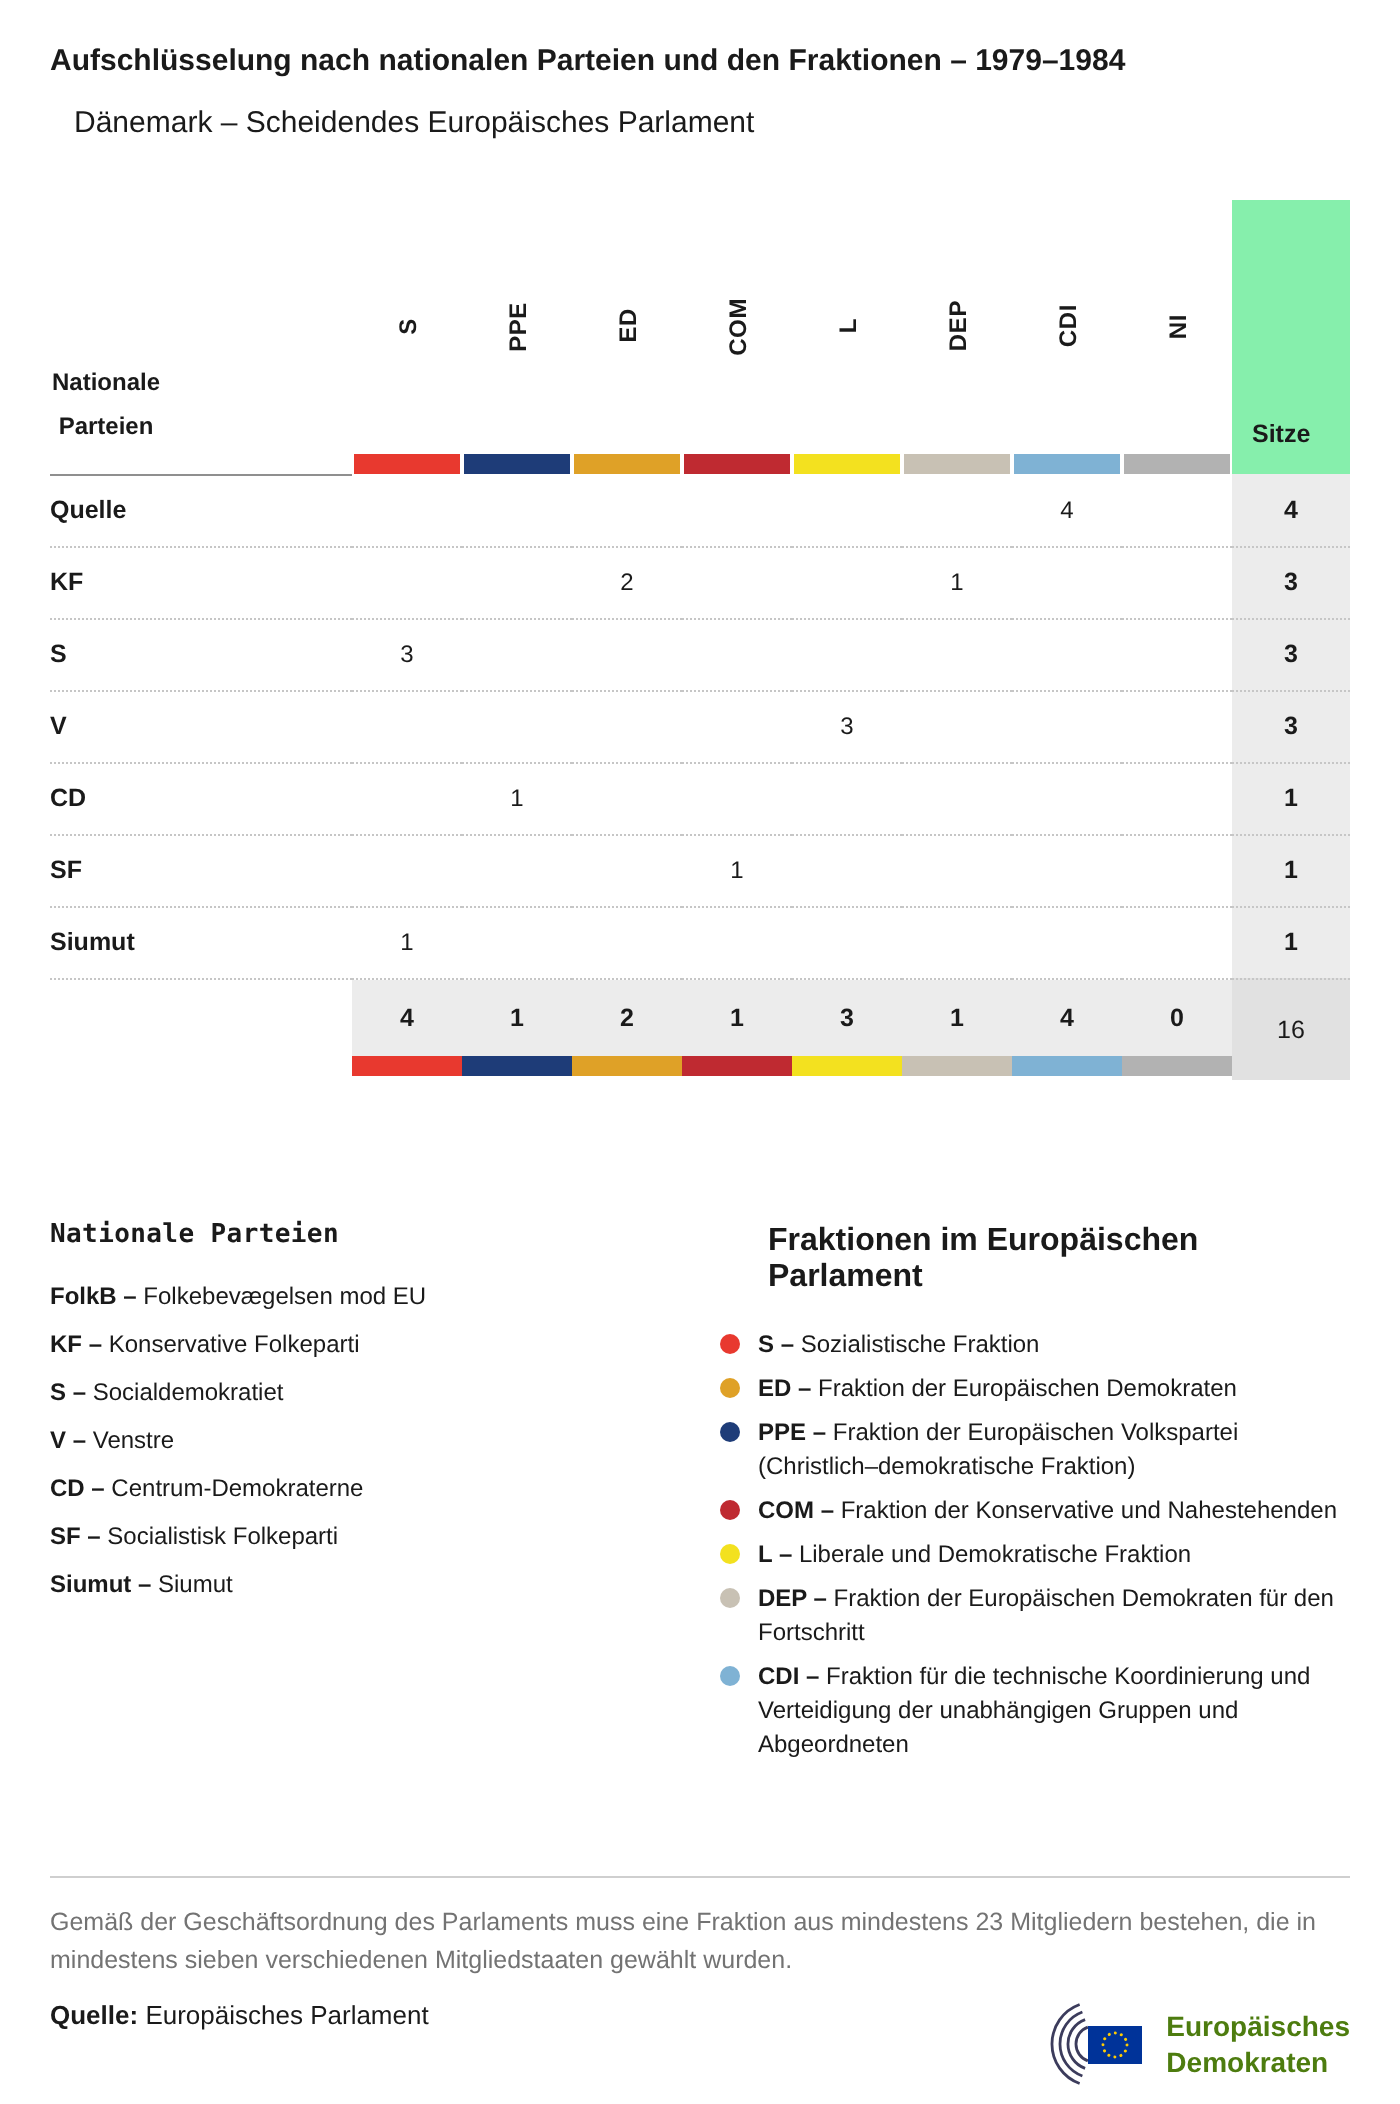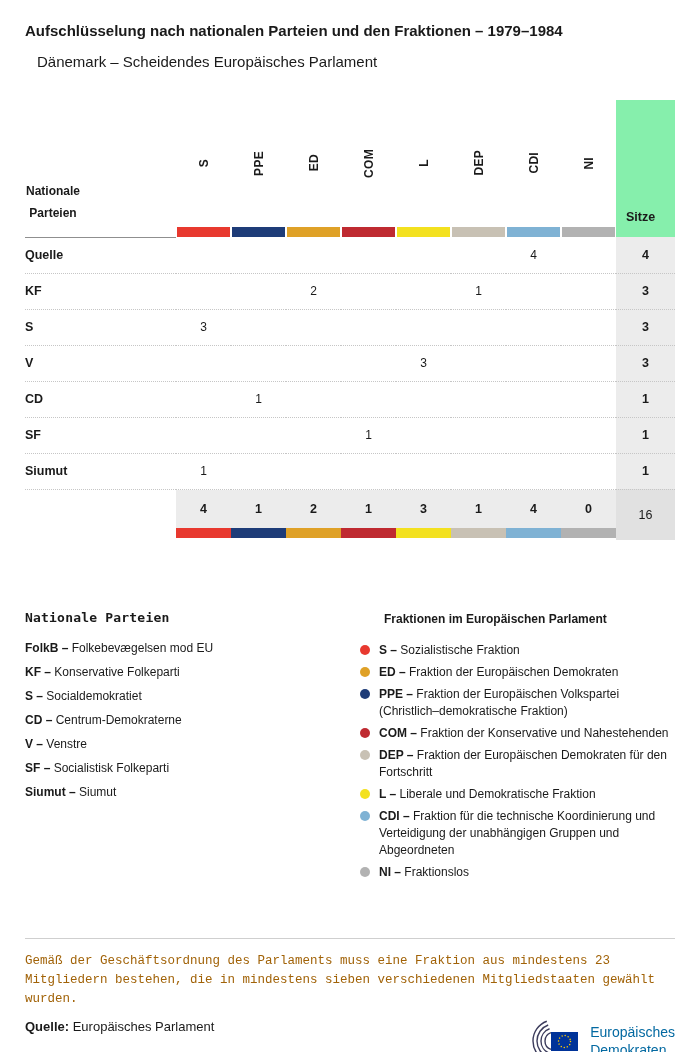--- a/index.html
+++ b/index.html
@@ -42,33 +42,33 @@
 
   
   .legend-row { display:flex; margin-top:70px; }
   .legend-left { width:335px; flex:none; }
   .legend-left h3 { font-family:"DejaVu Sans Mono", monospace; font-size:13px; font-weight:bold;
                     margin:0 0 16px 0; letter-spacing:0.2px; }
   .litem { font-size:12px; margin-bottom:10px; }
   .litem b { font-weight:bold; }
 
   .legend-right { flex:1; }
-  .legend-right h3 { font-size:12px; font-weight:bold; margin:2px 0 16px 0;padding-left:24px; }
+  .legend-right h3 { font-size:16px; font-weight:bold; margin:2px 0 16px 0;padding-left:24px; }
   .fitem { display:flex; margin-bottom:5px; font-size:12px; line-height:17px; }
   .dot { width:10px; height:10px; border-radius:50%; margin:3px 9px 0 0; flex:none; }
   .ftext b { font-weight:bold; }
 
   
   .divider { border-top:1px solid #cfcfcf; margin-top:52px; }
-  .footnote { font-size:12.5px; line-height:19px; margin-top:13px; color:#a16207;font-family:Liberation Mono, monospace; }
+  .footnote { font-size:12.5px; line-height:19px; margin-top:13px; color:#737373; }
   .bottom { display:flex; justify-content:space-between; align-items:flex-start; margin-top:10px; }
   .source { font-size:13px; }
   .source b { font-weight:bold; }
   .logo { display:flex; align-items:center; }
-  .logo-text { font-size:14px; font-weight:normal; color:#0369a1; line-height:1.25; margin-left:8px; }
+  .logo-text { font-size:14px; font-weight:bold; color:#4d7c0f; line-height:1.25; margin-left:8px; }
 </style>
 </head>
 <body>
 
 <div class="page">
 
   <h1 class="title">Aufschlüsselung nach nationalen Parteien und den Fraktionen – 1979–1984</h1>
   <div class="subtitle">Dänemark – Scheidendes Europäisches Parlament</div>
 
   <table class="grid">
@@ -286,22 +286,22 @@
     </tfoot>
   </table>
 
   <div class="legend-row">
     <div class="legend-left">
       <h3>Nationale Parteien</h3>
       <div id="left-items">
           <div class="litem"><b>FolkB –</b><span> Folkebevægelsen mod EU</span></div>
           <div class="litem"><b>KF –</b><span> Konservative Folkeparti</span></div>
           <div class="litem"><b>S –</b><span> Socialdemokratiet</span></div>
+          <div class="litem"><b>V –</b><span> Venstre</span></div>
           <div class="litem"><b>CD –</b><span> Centrum-Demokraterne</span></div>
-          <div class="litem"><b>V –</b><span> Venstre</span></div>
           <div class="litem"><b>SF –</b><span> Socialistisk Folkeparti</span></div>
           <div class="litem"><b>Siumut –</b><span> Siumut</span></div>
         </div>
     </div>
     <div class="legend-right">
       <h3>Fraktionen im Europäischen Parlament</h3>
       <div id="right-items">
           <div class="fitem">
             <span class="dot" style="background: rgb(232, 57, 47);"></span>
             <div class="ftext"><b>S –</b><span> Sozialistische Fraktion</span></div>
@@ -312,34 +312,30 @@
           </div>
           <div class="fitem">
             <span class="dot" style="background: rgb(30, 60, 120);"></span>
             <div class="ftext"><b>PPE –</b><span> Fraktion der Europäischen Volkspartei (Christlich–demokratische Fraktion)</span></div>
           </div>
           <div class="fitem">
             <span class="dot" style="background: rgb(191, 42, 49);"></span>
             <div class="ftext"><b>COM –</b><span> Fraktion der Konservative und Nahestehenden</span></div>
           </div>
           <div class="fitem">
+            <span class="dot" style="background: rgb(243, 225, 31);"></span>
+            <div class="ftext"><b>L –</b><span> Liberale und Demokratische Fraktion</span></div>
+          </div>
+          <div class="fitem">
             <span class="dot" style="background: rgb(200, 193, 180);"></span>
             <div class="ftext"><b>DEP –</b><span> Fraktion der Europäischen Demokraten für den Fortschritt</span></div>
           </div>
           <div class="fitem">
-            <span class="dot" style="background: rgb(243, 225, 31);"></span>
-            <div class="ftext"><b>L –</b><span> Liberale und Demokratische Fraktion</span></div>
-          </div>
-          <div class="fitem">
             <span class="dot" style="background: rgb(127, 178, 212);"></span>
             <div class="ftext"><b>CDI –</b><span> Fraktion für die technische Koordinierung und Verteidigung der unabhängigen Gruppen und Abgeordneten</span></div>
-          </div>
-          <div class="fitem">
-            <span class="dot" style="background: rgb(178, 178, 178);"></span>
-            <div class="ftext"><b>NI –</b><span> Fraktionslos</span></div>
           </div>
         </div>
     </div>
   </div>
 
   <div class="divider"></div>
 
   <div class="footnote">Gemäß der Geschäftsordnung des Parlaments muss eine Fraktion aus mindestens 23 Mitgliedern bestehen, die in mindestens sieben verschiedenen Mitgliedstaaten gewählt wurden.</div>
 
   <div class="bottom">

